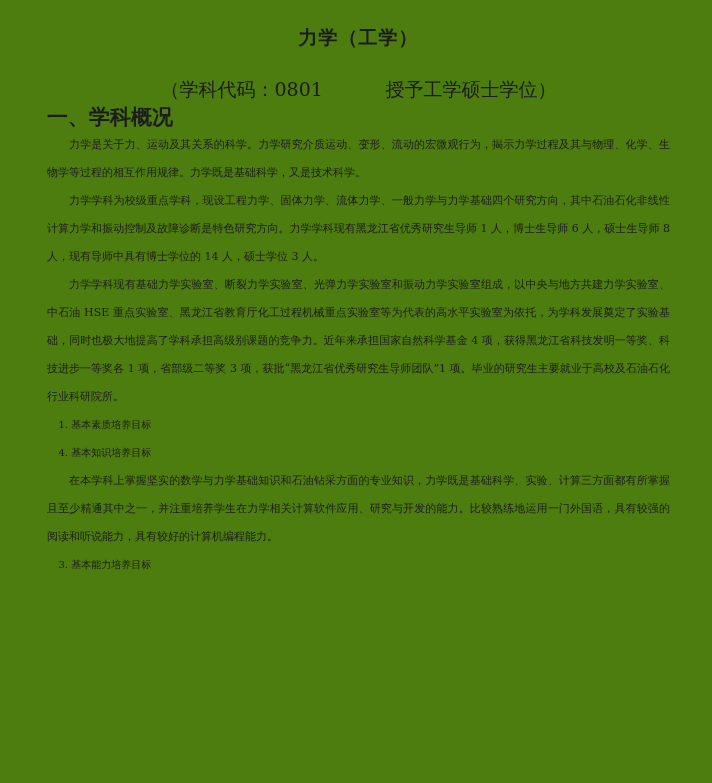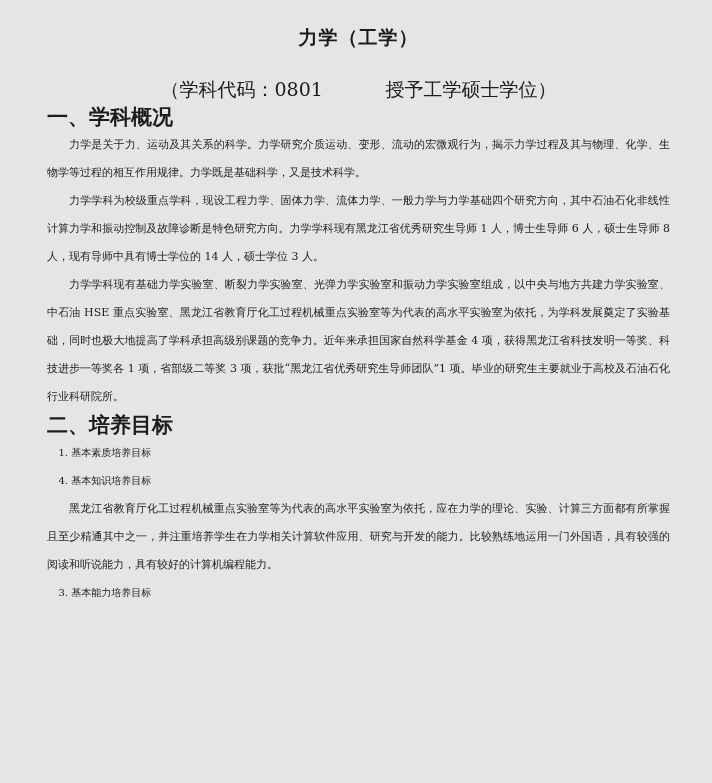--- a/index.html
+++ b/index.html
@@ -12,21 +12,21 @@
     height: 783px;
     overflow: hidden;
     font-family: "DejaVu Serif", "Liberation Serif", serif;
     color: #1c1c1c;
   }
   .page {
     box-sizing: border-box;
     width: 712px;
     height: 783px;
     padding: 22px 42px 0 47px;
-    background: #e5e5e5;
+    background: #4d7c0f;
   }
   .doc-title {
     margin: 0;
     font-size: 19px;
     font-weight: 700;
     line-height: 30px;
     text-align: center;
     letter-spacing: 1px;
   }
   .doc-subtitle {
@@ -71,24 +71,23 @@
   <p class="doc-subtitle"><span>（学科代码：0801</span><span class="subtitle-gap"></span><span>授予工学硕士学位）</span></p>
 
   <h2 class="section-heading">一、学科概况</h2>
 
   <p class="body-para">力学是关于力、运动及其关系的科学。力学研究介质运动、变形、流动的宏微观行为，揭示力学过程及其与物理、化学、生物学等过程的相互作用规律。力学既是基础科学，又是技术科学。</p>
 
   <p class="body-para">力学学科为校级重点学科，现设工程力学、固体力学、流体力学、一般力学与力学基础四个研究方向，其中石油石化非线性计算力学和振动控制及故障诊断是特色研究方向。力学学科现有黑龙江省优秀研究生导师 1 人，博士生导师 6 人，硕士生导师 8 人，现有导师中具有博士学位的 14 人，硕士学位 3 人。</p>
 
   <p class="body-para">力学学科现有基础力学实验室、断裂力学实验室、光弹力学实验室和振动力学实验室组成，以中央与地方共建力学实验室、中石油 HSE 重点实验室、黑龙江省教育厅化工过程机械重点实验室等为代表的高水平实验室为依托，为学科发展奠定了实验基础，同时也极大地提高了学科承担高级别课题的竞争力。近年来承担国家自然科学基金 4 项，获得黑龙江省科技发明一等奖、科技进步一等奖各 1 项，省部级二等奖 3 项，获批“黑龙江省优秀研究生导师团队”1 项。毕业的研究生主要就业于高校及石油石化行业科研院所。</p>
 
-  <h2 class="section-heading">二、培养目标</h2>
 
   <p class="item-label">1. 基本素质培养目标</p>
 
 
   <p class="item-label">4. 基本知识培养目标</p>
 
-  <p class="body-para">黑龙江省教育厅化工过程机械重点实验室等为代表的高水平实验室为依托，应在力学的理论、实验、计算三方面都有所掌握且至少精通其中之一，并注重培养学生在力学相关计算软件应用、研究与开发的能力。比较熟练地运用一门外国语，具有较强的阅读和听说能力，具有较好的计算机编程能力。</p>
+  <p class="body-para">在本学科上掌握坚实的数学与力学基础知识和石油钻采方面的专业知识，力学既是基础科学、实验、计算三方面都有所掌握且至少精通其中之一，并注重培养学生在力学相关计算软件应用、研究与开发的能力。比较熟练地运用一门外国语，具有较强的阅读和听说能力，具有较好的计算机编程能力。</p>
 
   <p class="item-label">3. 基本能力培养目标</p>
 
 </div>
 
 </body></html>

